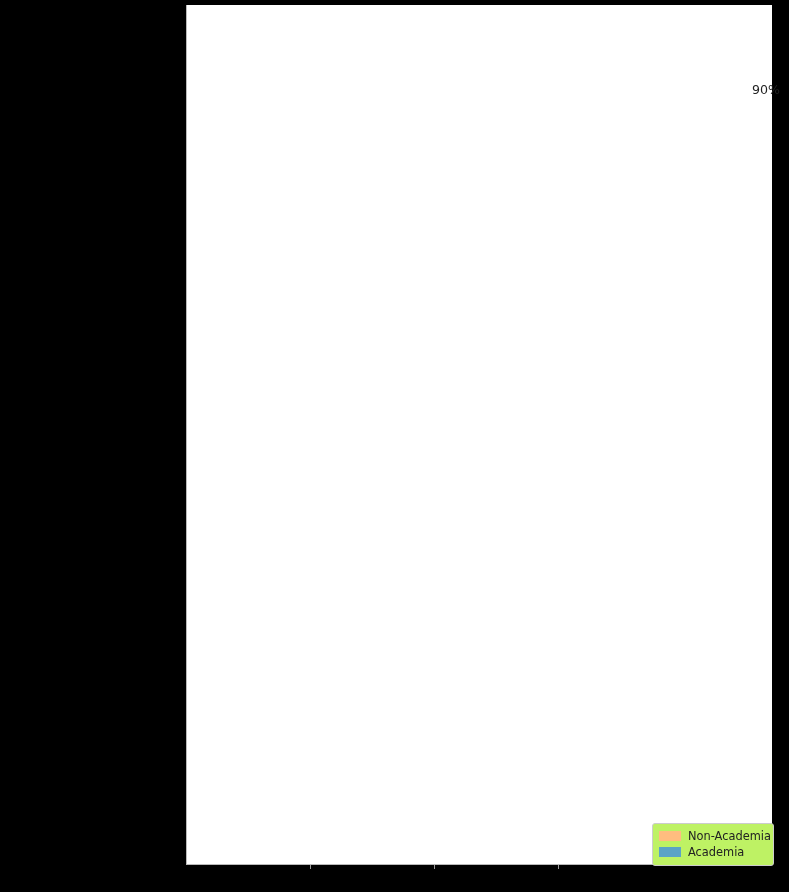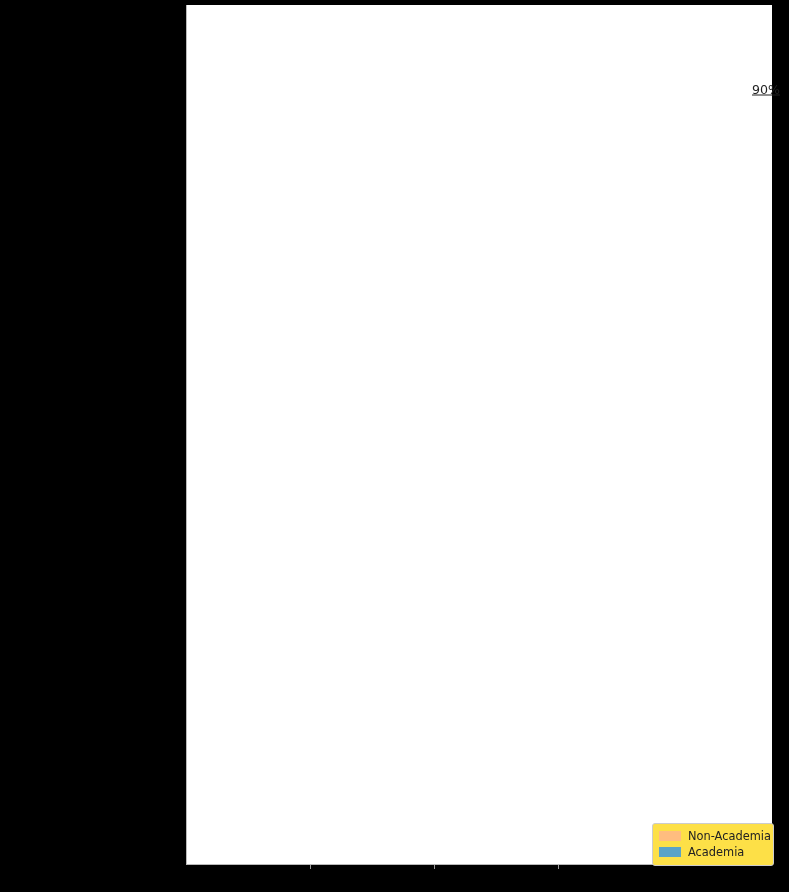--- a/index.html
+++ b/index.html
@@ -59,21 +59,21 @@
     height:4px;
     background:#9a9a9a;
   }
 
   
   #legend{
     position:absolute;
     left:652px;
     top:823px;
     width:122px;
-    background:#fde047;
+    background:#bef264;
     border:1px solid #cccccc;
     border-radius:3px;
     padding:4px 6px 5px 6px;
     box-sizing:border-box;
   }
   .legend-row{
     display:flex;
     align-items:center;
     height:16px;
   }
@@ -210,14 +210,14 @@
     <div class="legend-row">
       <span class="legend-swatch orange"></span>
       <span class="legend-text">Non-Academia</span>
     </div>
     <div class="legend-row">
       <span class="legend-swatch blue"></span>
       <span class="legend-text">Academia</span>
     </div>
   </div>
 
-<span class="bar-label" style="left: 752px; position: absolute; top: 88.5px; transform: translateY(-50%); text-decoration: underline;">90%</span>
+<span class="bar-label" style="left: 752px; position: absolute; top: 88.5px; transform: translateY(-50%);">90%</span>
   </div>
 
 </body></html>

